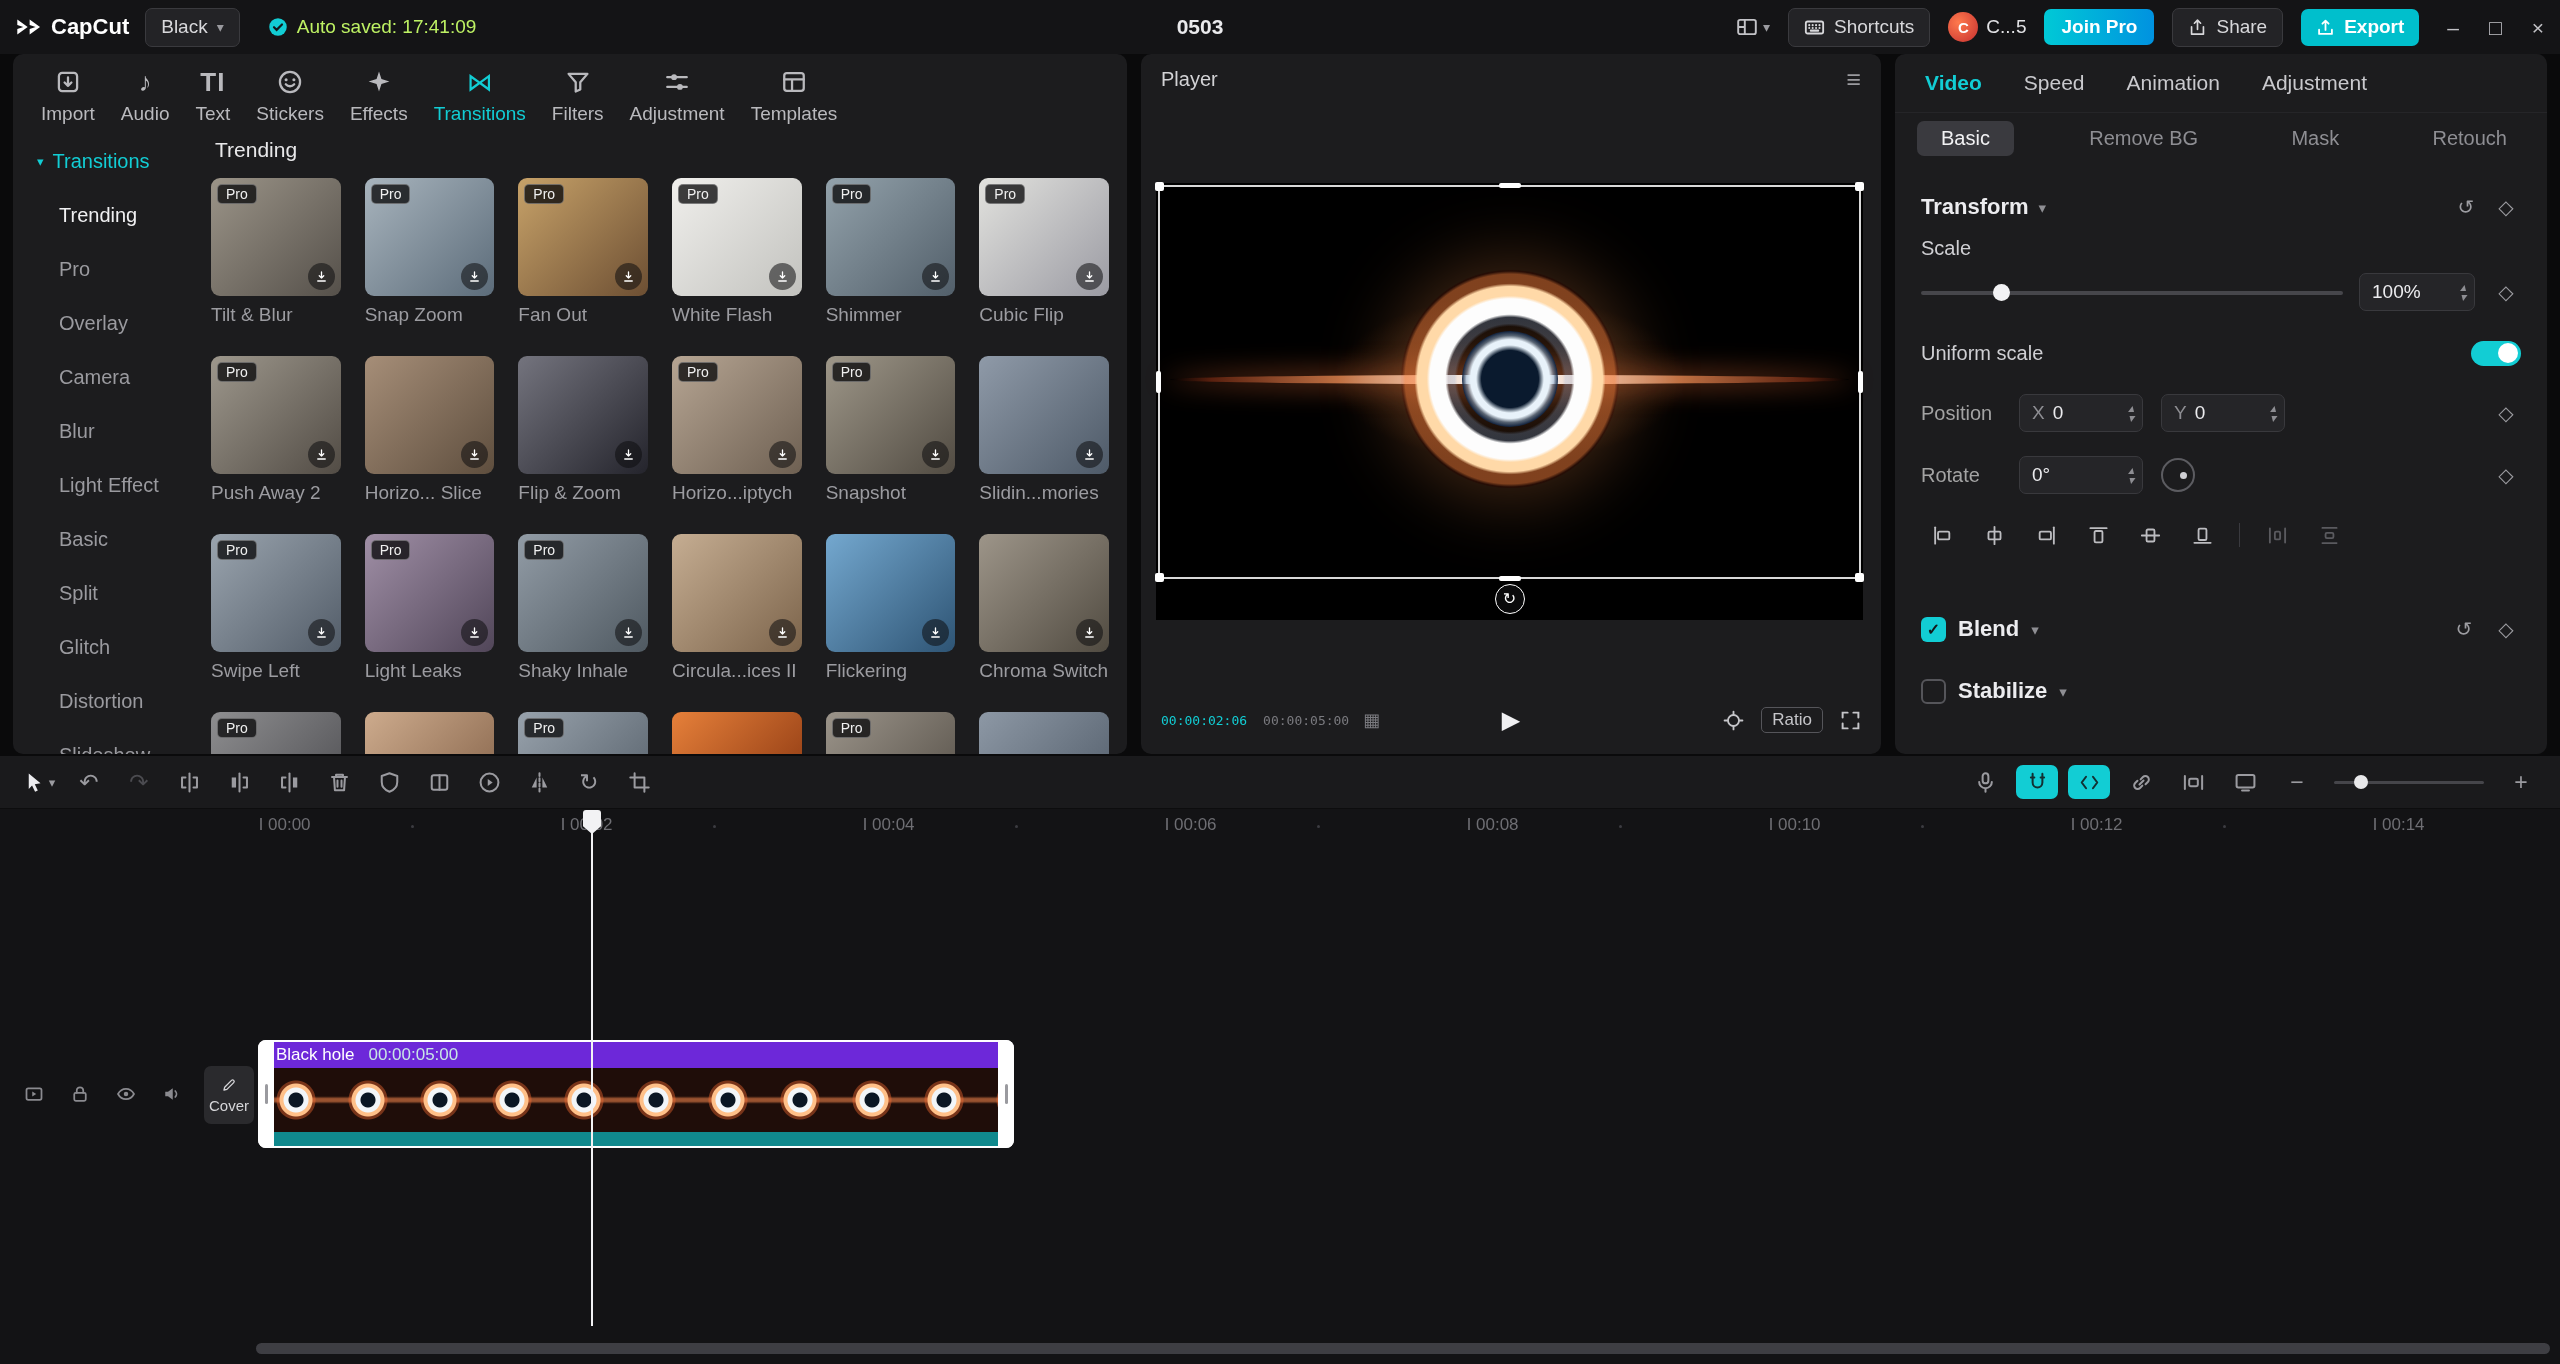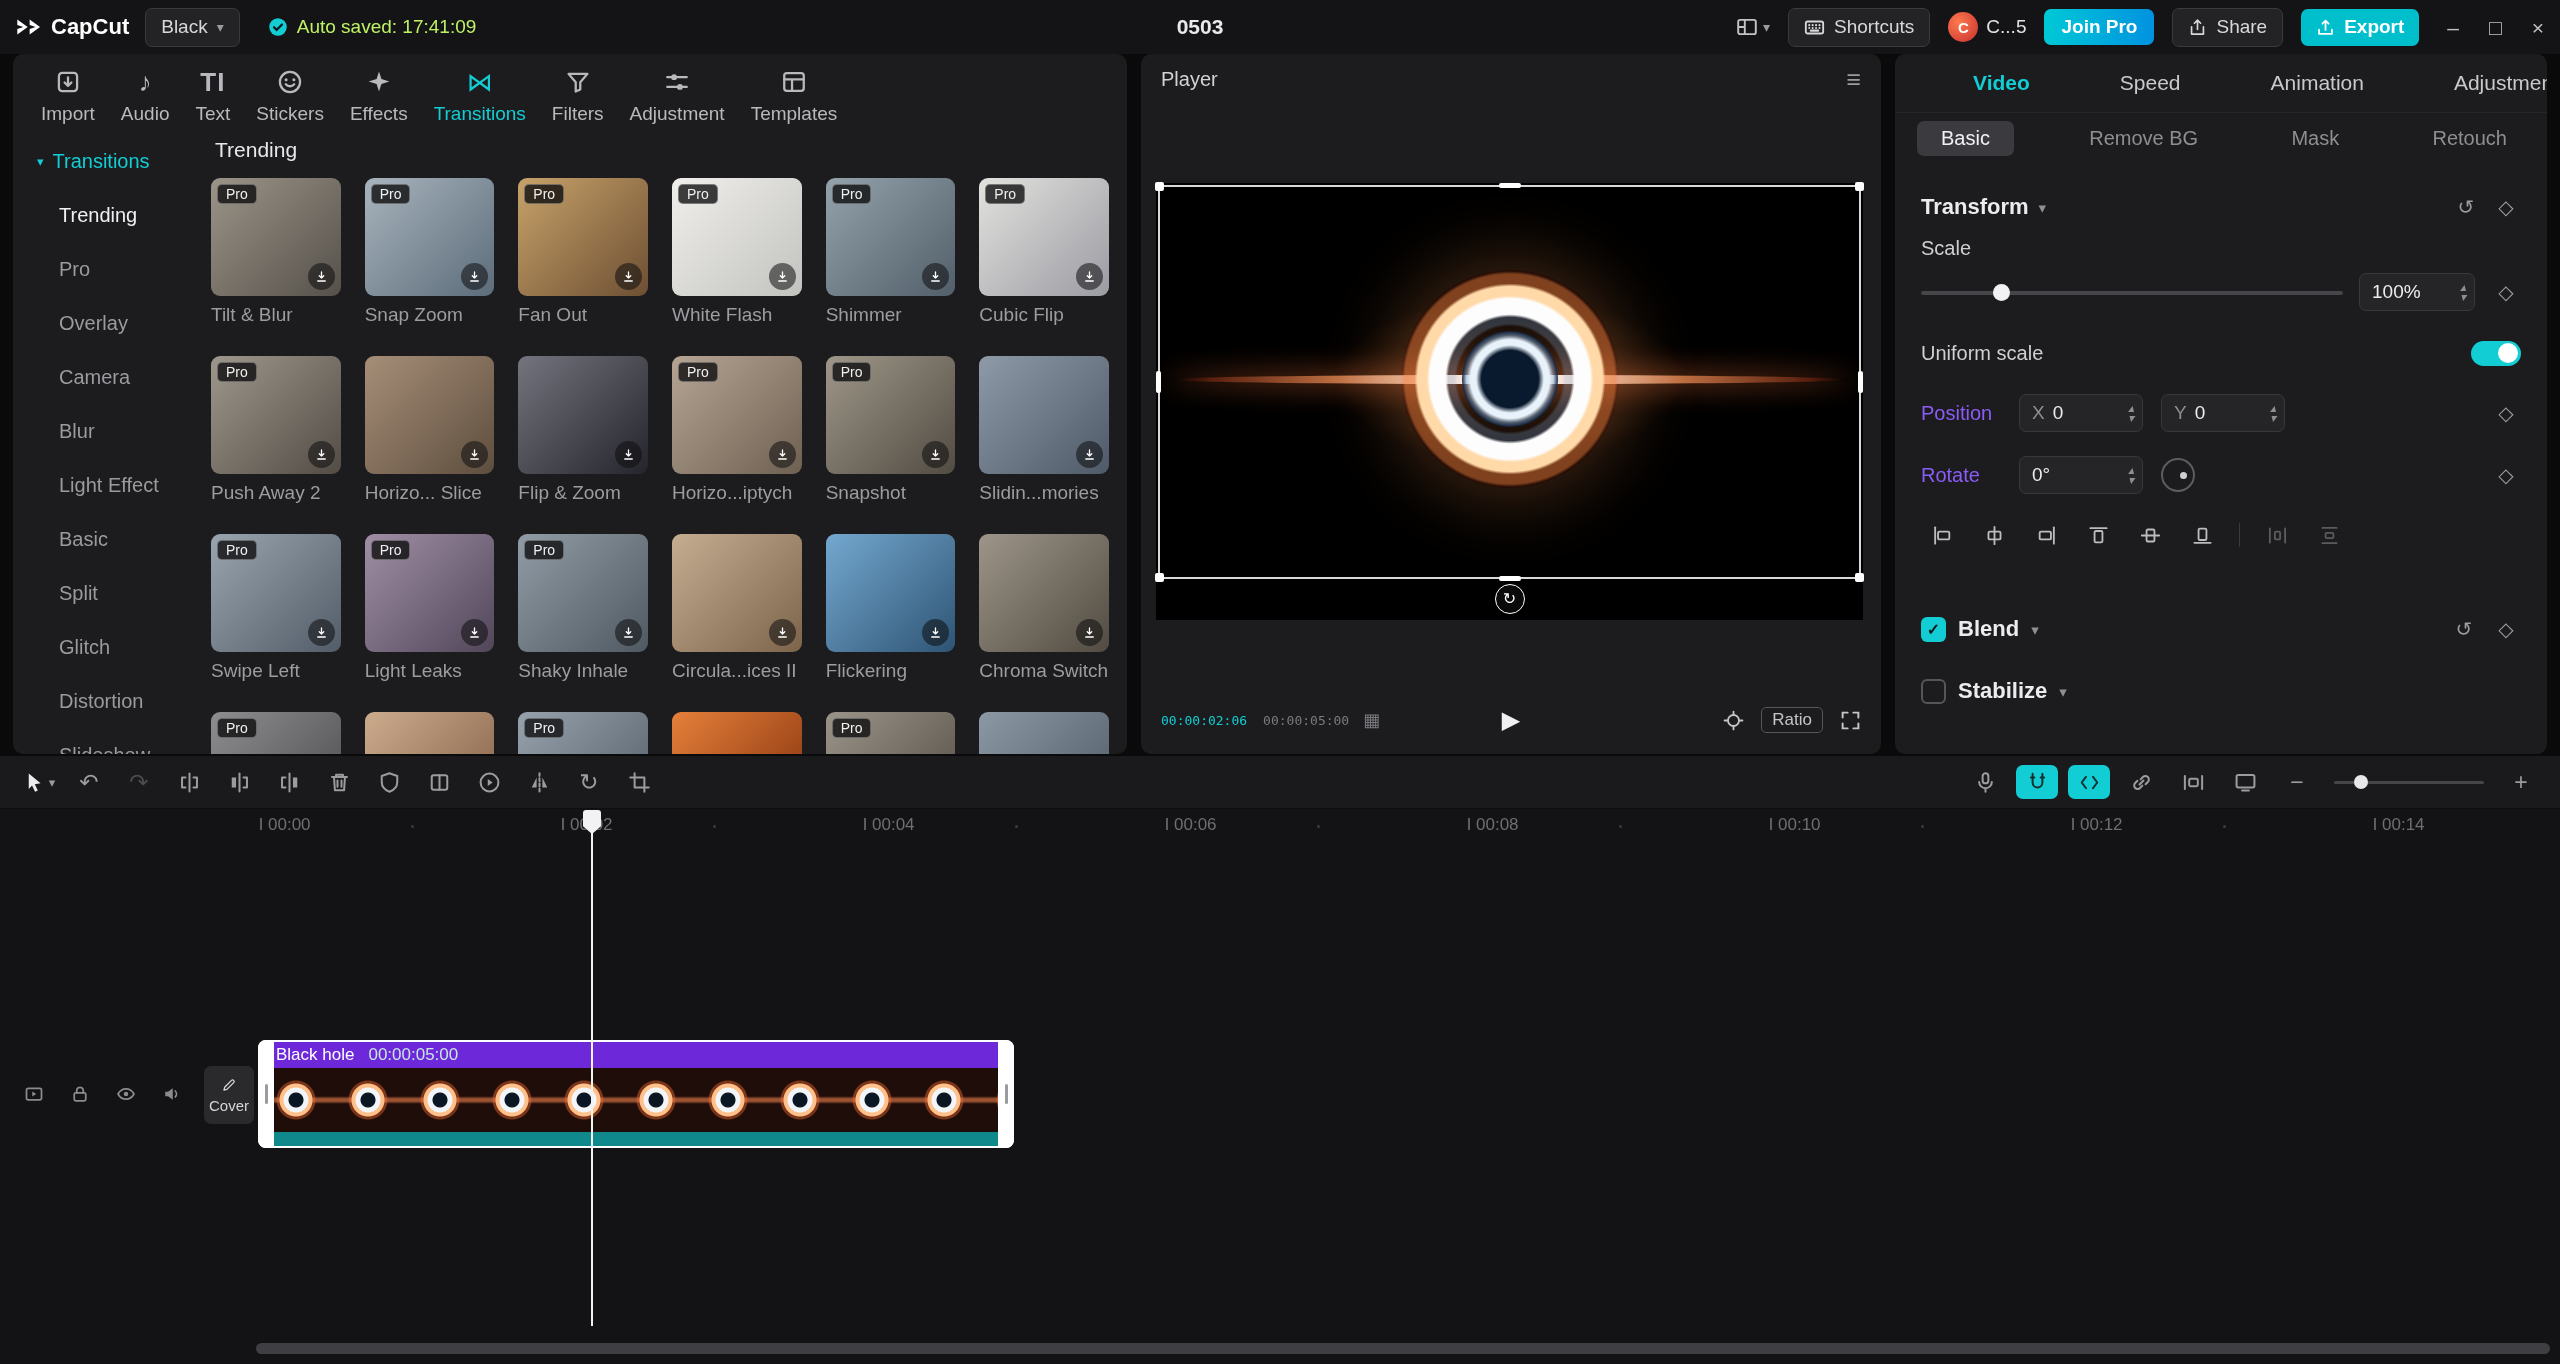--- a/index.html
+++ b/index.html
@@ -86,21 +86,21 @@
   .tc{font-family:"DejaVu Sans Mono",monospace;font-size:13px;}
   .tc.cur{color:#12cdd4;} .tc.dur{color:#7a7a7f;margin-left:16px;}
   .frames-ic{color:#7a7a7f;margin-left:14px;font-size:18px;}
   .play-btn{position:absolute;left:50%;transform:translateX(-50%);font-size:24px;color:#f0f0f2;cursor:pointer;background:none;border:none;}
   .pc-right{margin-left:auto;display:flex;align-items:center;gap:17px;color:#c5c5c9;font-size:20px;}
   .ratio{border:1.5px solid #55555a;border-radius:5px;padding:2px 10px;font-size:17px;color:#c5c5c9;cursor:pointer;}
 
   
   .insp-tabs{height:58px;display:flex;align-items:center;gap:42px;padding:0 30px;font-size:21px;color:#c9c9cd;
              border-bottom:1px solid #252528;}
-  .insp-tab{cursor:pointer;margin-left:48px;}
+  .insp-tab{cursor:pointer;}
   .insp-tab.active{color:#12cdd4;font-weight:700;}
   .insp-subtabs{height:50px;display:flex;align-items:center;justify-content:space-between;padding:0 22px;font-size:20px;color:#8e8e93;}
   .subtab{cursor:pointer;padding:6px 18px;}
   .subtab.active{background:#3a3a3f;color:#f2f2f4;border-radius:7px;padding:6px 24px;}
   .insp-body{padding:0 26px;}
   .sec-head{display:flex;align-items:center;gap:10px;margin-top:22px;height:44px;}
   .sec-title{font-size:22px;font-weight:700;color:#ececef;}
   .caret{color:#8e8e93;font-size:15px;}
   .icbtn{color:#9c9ca1;font-size:20px;width:30px;text-align:center;cursor:pointer;}
   .spacer{flex:1;}
@@ -114,21 +114,21 @@
   .field .pfx{color:#8e8e93;font-size:19px;}
   .field .val{color:#ececef;font-size:19px;}
   .stepper{display:flex;flex-direction:column;color:#8e8e93;font-size:12px;line-height:10px;margin-left:auto;cursor:pointer;}
   .field.small{width:116px;}
   .field.xy{width:124px;}
   .uniform-row{display:flex;align-items:center;margin-top:22px;height:40px;font-size:20px;color:#cfcfd3;}
   .toggle{width:50px;height:25px;border-radius:13px;background:#3c3c41;position:relative;cursor:pointer;}
   .toggle.on{background:#12cdd4;}
   .toggle .knob{position:absolute;top:2.5px;right:3px;width:20px;height:20px;border-radius:50%;background:#fff;}
   .ctl-row{display:flex;align-items:center;gap:18px;margin-top:18px;height:44px;}
-  .lbl{font-size:20px;color:#8b5cf6;}
+  .lbl{font-size:20px;color:#a3a3a3;}
   .w90{width:80px;}
   .dial{width:30px;height:30px;border-radius:50%;border:2px solid #5c5c61;position:relative;cursor:pointer;}
   .dial i{position:absolute;left:50%;top:50%;width:7px;height:7px;margin:-3.5px 0 0 2px;border-radius:50%;background:#cfcfd3;}
   .align-row{display:flex;align-items:center;gap:10px;margin-top:20px;height:36px;}
   .abtn{width:42px;height:34px;display:flex;align-items:center;justify-content:center;color:#bcbcc0;font-size:21px;cursor:pointer;}
   .abtn.dim{color:#5a5a5f;}
   .adivider{width:1px;height:24px;background:#3a3a3f;margin:0 6px;}
   .sec-row{display:flex;align-items:center;gap:12px;margin-top:54px;height:44px;}
   .sec-row.stab{margin-top:18px;}
   .checkbox{width:25px;height:25px;border-radius:6px;display:flex;align-items:center;justify-content:center;

